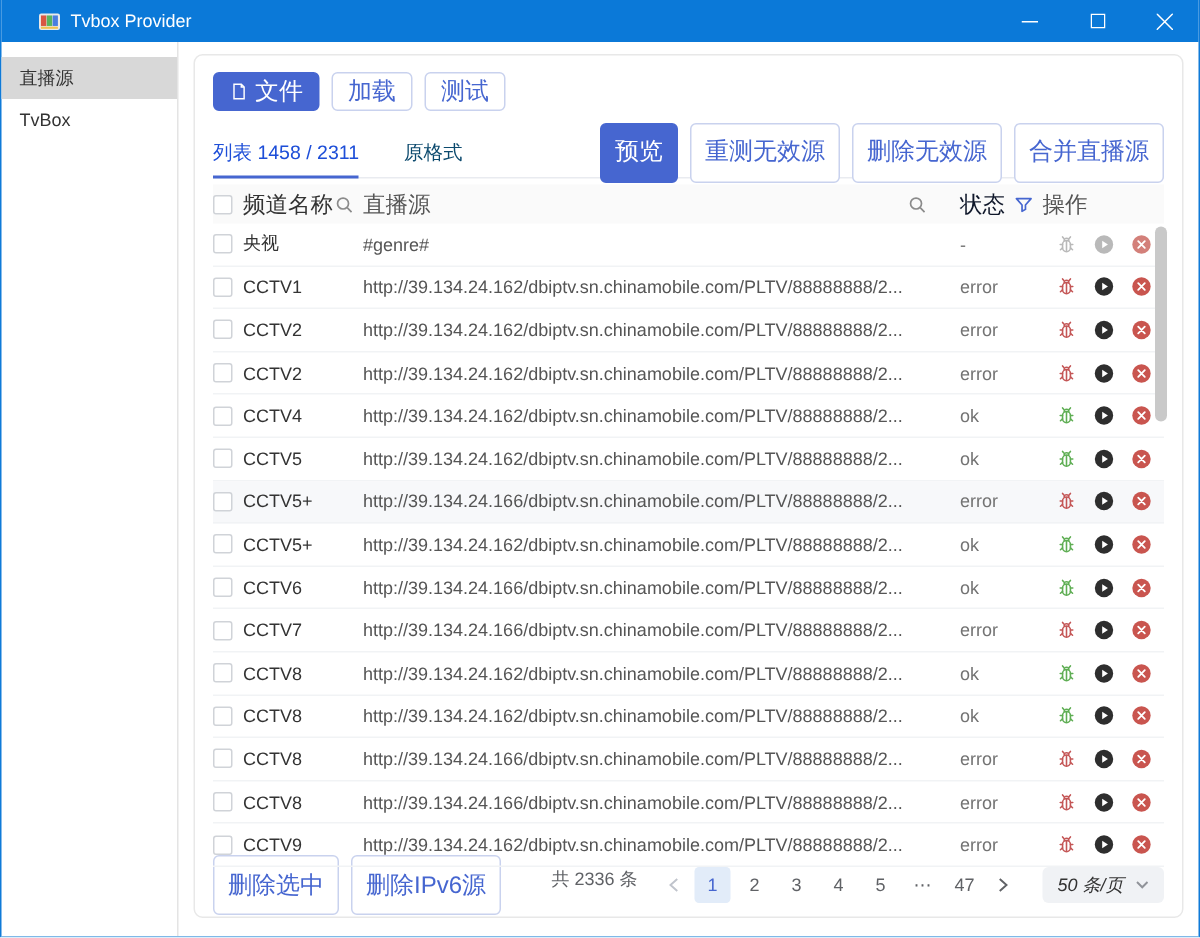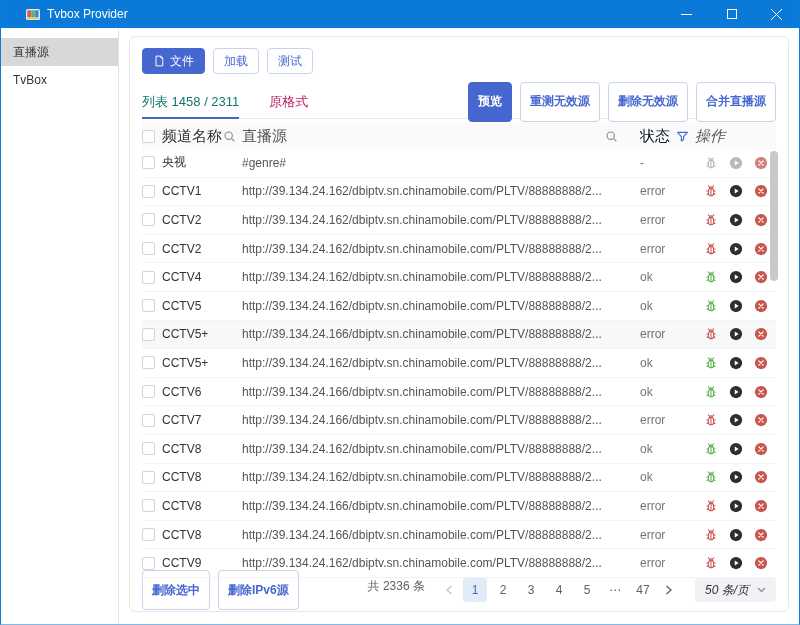--- a/index.html
+++ b/index.html
@@ -21,30 +21,30 @@
   .side-item { height:28px; display:flex; align-items:center; padding-left:12px; font-size:12px; color:#333; cursor:pointer; }
   .side-item.selected { background:#d8d8d8; }
 
   .card { flex:1; margin:8px 10px 12px 10px; border:1px solid #e8e8e8; border-radius:6px;
     display:flex; flex-direction:column; padding:0 12px; min-width:0; background:#fff; }
 
   
   .url-row { display:flex; gap:8px; margin-top:10px; height:28px; align-items:center; flex:0 0 auto; }
   .url-input { flex:1; height:28px; background:#f5f5f7; border:1px solid #efeff2; border-radius:3px;
     padding:0 10px; font-size:12px; color:#555; font-family:inherit; min-width:0; }
-  .btn { height:26px; padding:0 10px; border-radius:4px; font-size:12px; display:inline-flex;
+  .btn { height:26px; padding:0 10px; border-radius:4px; font-size:16px; display:inline-flex;
     align-items:center; justify-content:center; gap:5px; cursor:pointer; white-space:nowrap; flex:0 0 auto; }
   .btn-primary { background:#4666d0; color:#fff; border:1px solid #4666d0; }
   .btn-outline { background:#fff; color:#4666d0; border:1px solid #c9d2ee; }
-  .btn-sm { height:40px; padding:0 9px;font-weight:bold; }
+  .btn-sm { height:40px; padding:0 9px; }
 
   
   .tabs-row { display:flex; align-items:center; border-bottom:1px solid #e9ebf0; margin-top:10px; height:34px; flex:0 0 auto; }
-  .tab { font-size:13px; color:#be185d; height:100%; display:flex; align-items:center; position:relative; margin-right:30px; cursor:pointer; }
-  .tab.active { color:#0f766e; }
+  .tab { font-size:13px; color:#0c4a6e; height:100%; display:flex; align-items:center; position:relative; margin-right:30px; cursor:pointer; }
+  .tab.active { color:#1d4ed8; }
   .tab.active:after { content:''; position:absolute; left:0; right:0; bottom:-1px; height:2px; background:#4666d0; }
   .tab-actions { margin-left:auto; display:flex; gap:8px; align-items:center; }
 
   
   .table { flex:1; position:relative; margin-top:4px; display:flex; flex-direction:column; min-height:0; }
   .t-head { display:flex; align-items:center; height:26px; background:#fafafa; color:#555; font-size:15px; flex:0 0 auto; }
   .t-body { flex:1; min-height:0; }
   .t-row { display:flex; align-items:center; height:28.6px; border-bottom:1px solid #f1f3f5; font-size:12px; }
   .t-row.hl { background:#f7f8fa; }
   .c-check { width:20px; display:flex; align-items:center; flex:0 0 auto; }
@@ -177,21 +177,21 @@
             </span>
           </div>
           <div class="c-status" style="color:#0f172a;text-align:center;">
             <span>状态</span>
             <span class="hicon" style="color:#4666d0;">
               <svg viewBox="0 0 16 16" width="13" height="13">
                   <path d="M2 3h12l-4.6 5.2v3.6l-2.8 1.6V8.2z" fill="none" stroke="currentColor" stroke-width="1.4" stroke-linejoin="round"></path>
                 </svg>
             </span>
           </div>
-          <div class="c-ops" style="padding-left:5px;font-style:italic;">
+          <div class="c-ops" style="padding-left:5px;">
             <span>操作</span>
           </div>
         </div>
         <div class="t-body">
             <div class="t-row st-none">
     <div class="c-check">
                 <span class="cb"></span>
               </div>
     <div class="c-name">
                 <span>央视</span>

